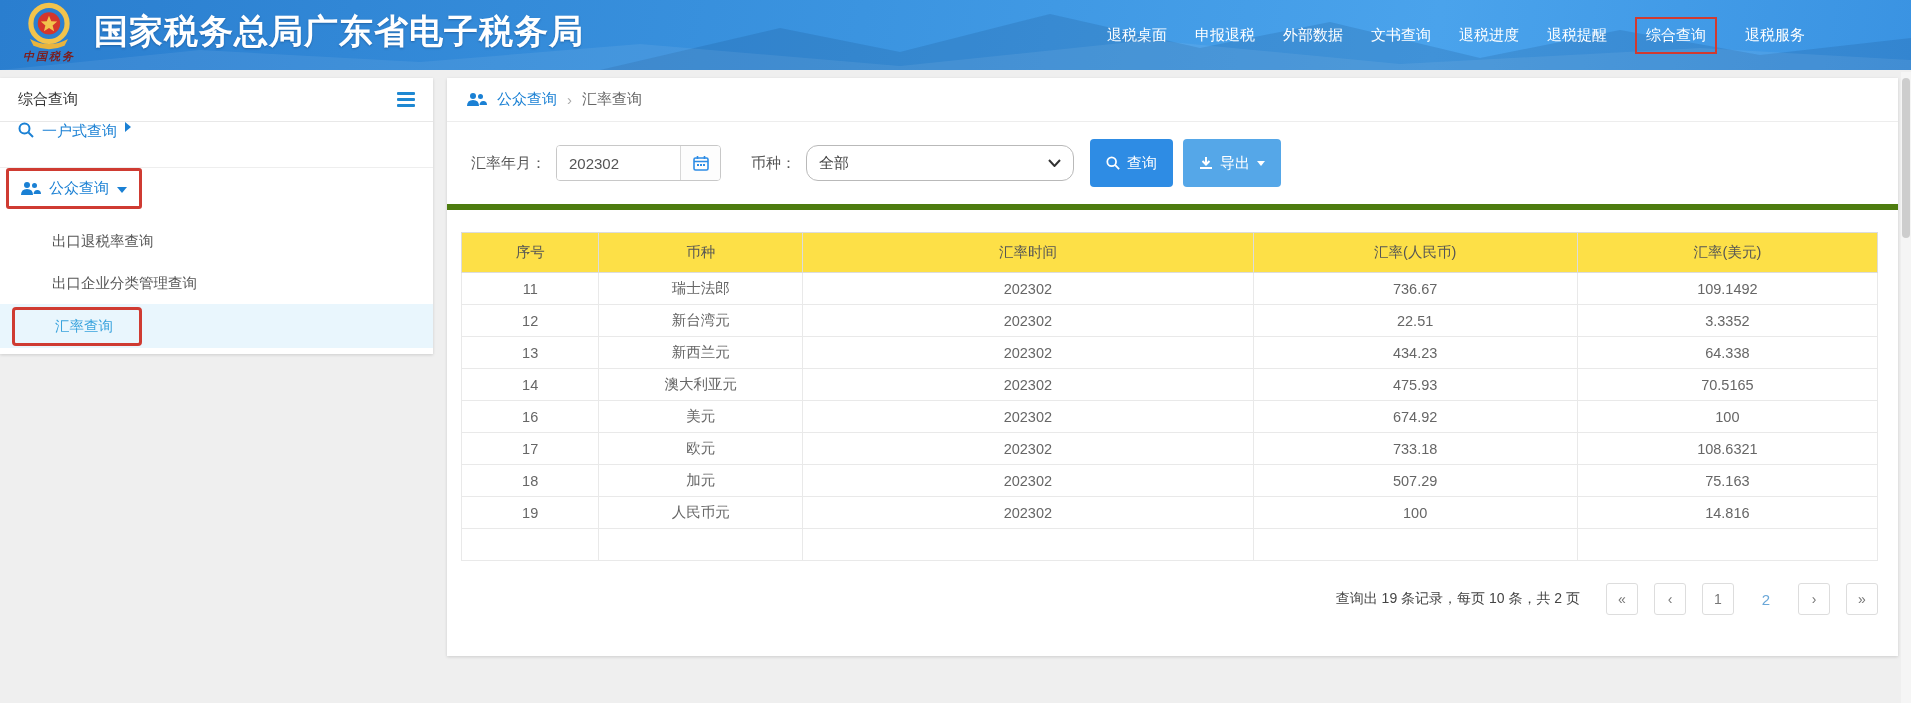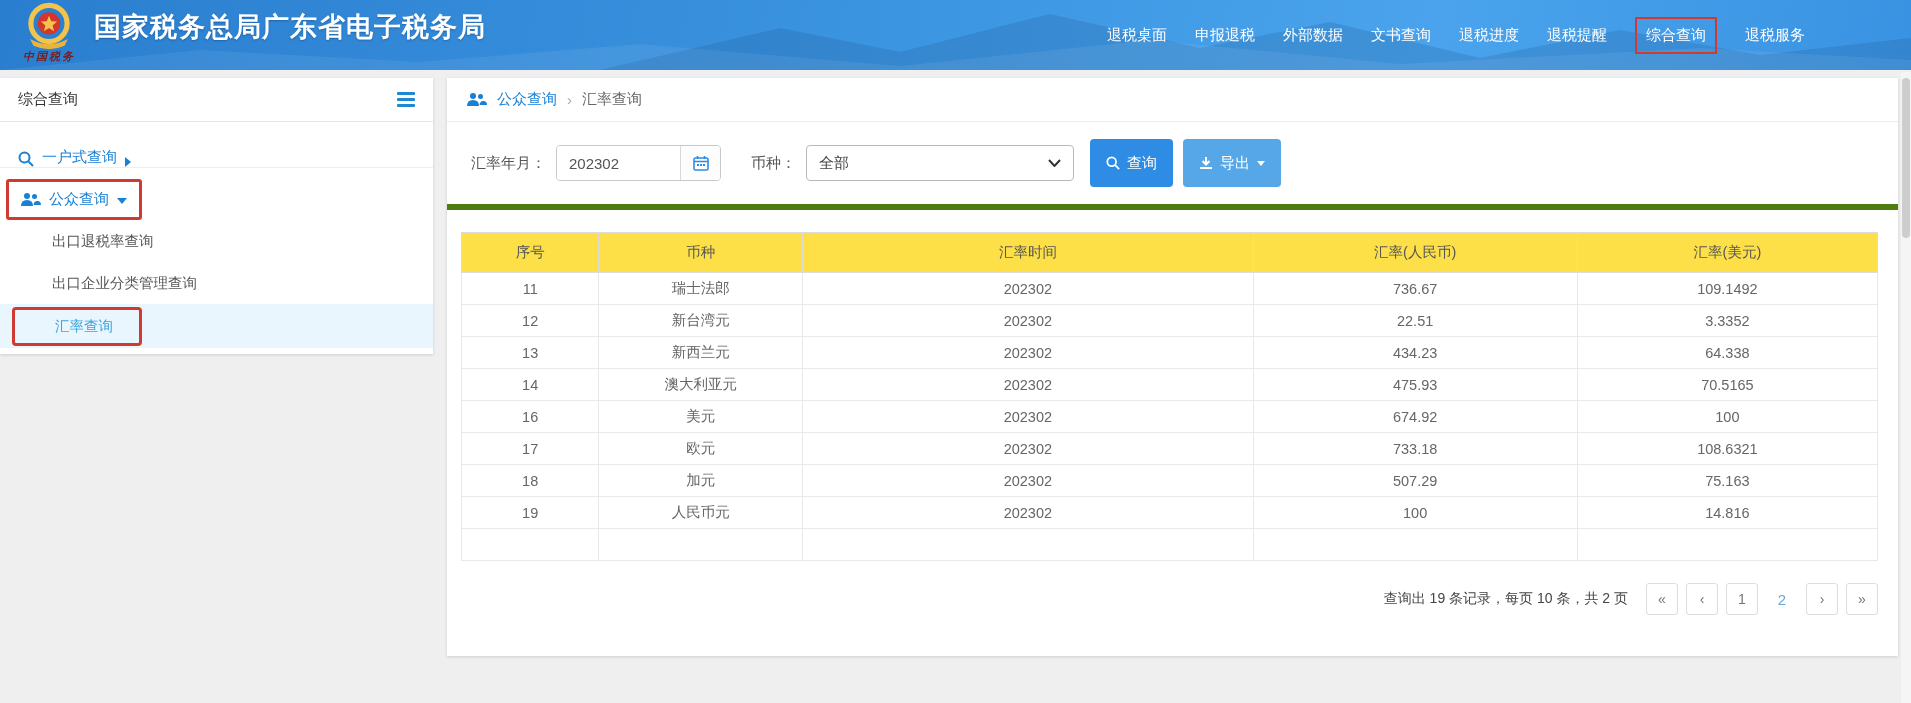--- a/index.html
+++ b/index.html
@@ -7,34 +7,34 @@
   body { font-family:"Liberation Sans","DejaVu Sans",sans-serif; }
   .screen { position:relative; width:1911px; height:703px; background:#efefef; overflow:hidden; }
 
   
   .app-header { position:absolute; top:0; left:0; width:100%; height:70px;
     background:linear-gradient(100deg,#2a7ecf 0%,#3b94e0 45%,#4aa3ec 75%,#3a93e2 100%); overflow:hidden; }
   .mountains { position:absolute; bottom:0; left:0; width:100%; height:70px; pointer-events:none; }
   .brand { position:absolute; left:14px; top:1px; width:70px; text-align:center; }
   .emblem { display:block; margin:0 auto; }
   .logo-sub { font-size:11px; font-weight:bold; color:#7c1d1d; letter-spacing:2px; font-style:italic; margin-top:-2px; }
-  .app-title { position:absolute; left:94px; top:9px; font-size:27px; font-weight:bold; color:#fff;
+  .app-title { position:absolute; left:94px; top:9px; font-size:34px; font-weight:bold; color:#fff;
     letter-spacing:1px; text-shadow:0 1px 2px rgba(0,40,90,.35); white-space:nowrap; }
   .top-nav { position:absolute; right:106px; top:0; height:70px; display:flex; align-items:center; gap:28px; }
   .top-nav a { color:#fff; font-size:15px; text-decoration:none; white-space:nowrap; cursor:pointer;font-family:Liberation Mono, monospace; }
   .top-nav a.nav-annotated { border:2px solid #d13a30; padding:7px 9px; }
 
   
   .sidebar { position:absolute; left:0; top:78px; width:433px; background:#fff;
     box-shadow:0 1px 3px rgba(0,0,0,.14); padding-bottom:6px; }
   .sidebar-header { height:44px; display:flex; align-items:center; justify-content:space-between;
     padding:0 18px; border-bottom:1px solid #e8e8e8; color:#333; font-size:15px; }
   .bars { display:inline-block; cursor:pointer; }
   .bars i { display:block; width:18px; height:3px; background:#1e88d2; margin:3px 0; border-radius:1px; }
-  .side-item { display:flex; align-items:flex-end; padding:0 18px; color:#1a80d4; font-size:15px; cursor:pointer; }
+  .side-item { display:flex; align-items:flex-start; padding:0 18px; color:#1a80d4; font-size:15px; cursor:pointer; }
   .side-item.first { height:46px; border-bottom:1px solid #eee; }
   .side-item.second { height:52px; }
   .side-item .lbl { margin:0 8px; }
   .caret-right { width:0; height:0; border-left:6px solid #1a80d4; border-top:5px solid transparent; border-bottom:5px solid transparent; display:inline-block; }
   .caret-down-b { width:0; height:0; border-top:6px solid #1a80d4; border-left:5px solid transparent; border-right:5px solid transparent; display:inline-block; margin-top:3px; }
   .red-frame { display:inline-flex; align-items:center; border:3px solid #cf3b32; border-radius:3px;
     padding:8px 12px; margin-left:-12px; }
   .sub-item { height:42px; line-height:42px; padding-left:52px; color:#555; font-size:14.5px; cursor:pointer; }
   .sub-item.active { height:44px; line-height:44px; background:#e9f6fd; color:#39a3dd; }
   .red-frame2 { display:inline-block; border:3px solid #cf3b32; border-radius:4px;
@@ -52,34 +52,34 @@
   .toolbar { display:flex; align-items:center; padding:17px 24px; border-bottom:6px solid #4d7c0f;
     font-size:15px; color:#555; }
   .toolbar label { margin-right:10px; white-space:nowrap; }
   .input-group { display:flex; width:165px; height:36px; border:1px solid #c8c8c8; border-radius:4px;
     overflow:hidden; background:#fff; }
   .input-group input { border:none; outline:none; flex:1; min-width:0; padding:0 12px; font-size:15px; color:#555;
     font-family:"Liberation Sans","DejaVu Sans",sans-serif; }
   .addon { width:40px; border-left:1px solid #d8d8d8; display:flex; align-items:center; justify-content:center;
     background:#fdfdfd; cursor:pointer; }
   .lbl-currency { margin-left:30px; }
-  .select { width:268px; height:36px; border:1px solid #b9b9b9; border-radius:4px; display:flex;
+  .select { width:268px; height:36px; border:1px solid #b9b9b9; border-radius:12px; display:flex;
     align-items:center; justify-content:space-between; padding:0 12px; color:#444; background:#fff; cursor:pointer; }
   .btn { height:48px; border:none; border-radius:4px; color:#fff; font-size:15px; display:inline-flex;
     align-items:center; gap:7px; padding:0 16px; cursor:pointer;
     font-family:"Liberation Sans","DejaVu Sans",sans-serif; }
   .btn-search { background:#2e8ce4; margin-left:16px; }
   .btn-export { background:#55a7e8; margin-left:10px; }
   .caret-down-w { width:0; height:0; border-top:5px solid #fff; border-left:4px solid transparent; border-right:4px solid transparent; display:inline-block; }
 
   .rate-table { width:calc(100% - 34px); margin:22px 20px 0 14px; border-collapse:collapse; font-size:14.5px; }
   .rate-table th { background:#fde047; border:1px solid #dcdcdc; height:40px; color:#555; font-weight:normal; text-align:center; }
   .rate-table td { border:1px solid #e9e9e9; height:32px; color:#666; text-align:center; background:#fff; }
 
-  .pager { display:flex; align-items:center; justify-content:flex-end; gap:8px; margin:22px 20px 0 0;
+  .pager { display:flex; align-items:center; justify-content:flex-end; gap:16px; margin:22px 20px 0 0;
     font-size:14px; color:#444; }
   .pager .summary { margin-right:10px; }
   .page-btn { min-width:32px; height:32px; border:1px solid #ddd; border-radius:3px; background:#fff; color:#777;
     display:inline-flex; align-items:center; justify-content:center; padding:0 6px; cursor:pointer; font-size:14px; }
   .page-current { min-width:32px; height:32px; display:inline-flex; align-items:center; justify-content:center;
     color:#6aa7d8; font-size:15px; cursor:pointer; }
 
   
   .scrollbar { position:absolute; right:0; top:72px; width:10px; height:631px; background:#f5f5f5; }
   .scroll-thumb { position:absolute; top:6px; left:1px; width:8px; height:160px; background:#cdcdcd; border-radius:4px; cursor:pointer; }

